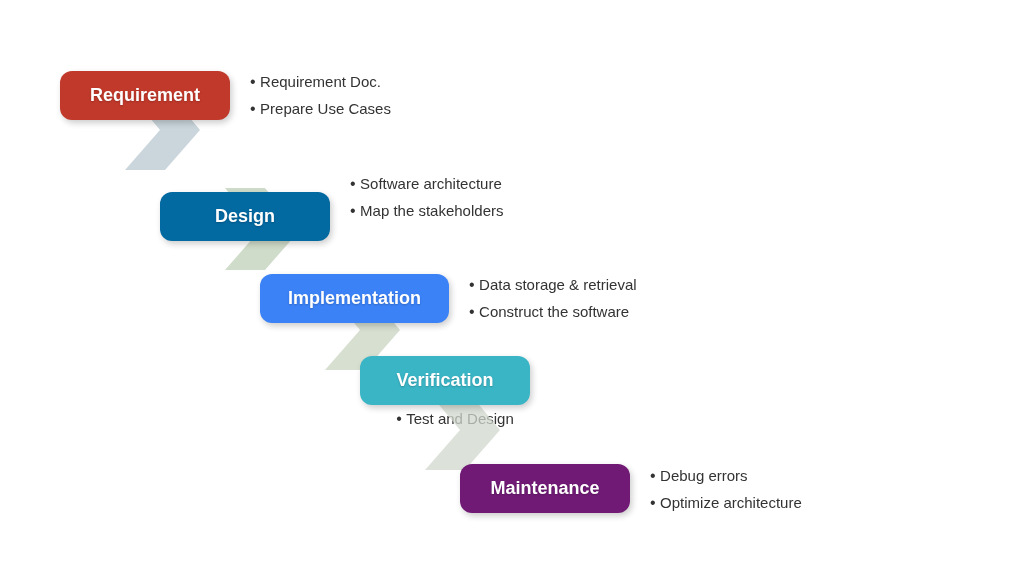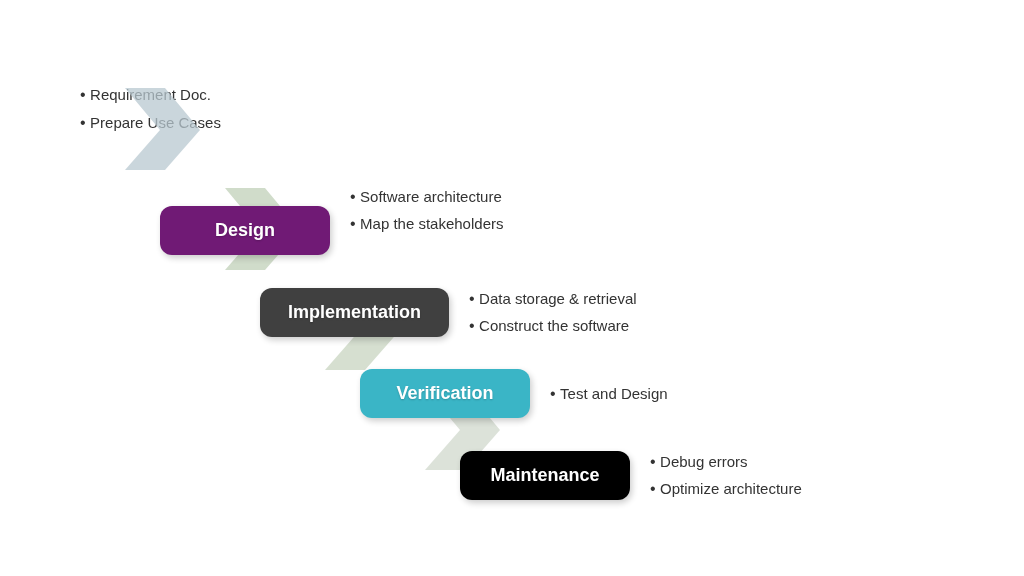--- a/index.html
+++ b/index.html
@@ -40,24 +40,24 @@
       font-size: 18px;
       text-shadow: 0 1px 2px rgba(0,0,0,0.2);
       min-width: 170px;
       text-align: center;
       position: relative;
       z-index: 2;
       box-shadow: 2px 3px 6px rgba(0,0,0,0.2);
     }
 
     .phase-box.requirement { background: #c0392b; }
-    .phase-box.design      { background: #701a75; margin-top: 40px; }
-    .phase-box.implementation { background: #404040; }
+    .phase-box.design      { background: #0369a1; margin-top: 40px; }
+    .phase-box.implementation { background: #3b82f6; }
     .phase-box.verification { background: #3ab5c6; }
-    .phase-box.maintenance  { background: #000000; }
+    .phase-box.maintenance  { background: #701a75; }
 
     
     .bullets {
       margin-left: 20px;
       font-size: 15px;
       color: #333;
       line-height: 1.7;
     }
 
     .bullets li {
@@ -66,40 +66,43 @@
 
     .bullets li::before {
       content: "• ";
       font-size: 16px;
     }
 
     
     .step-0 { margin-left: 30px; }
     .step-1 { margin-left: 130px; }
     .step-2 { margin-left: 230px; }
-    .step-3 { margin-left: 330px; }
+    .step-3 { margin-left: 330px; flex-direction: column; }
     .step-4 { margin-left: 430px; }
   </style>
 </head>
 <body>
 
 <div class="diagram-container">
 
   <svg style="position:absolute;top:0;left:0;width:100%;height:100%;pointer-events:none;z-index:1;" viewBox="0 0 1024 576">
 
     <polygon points="125,88 165,88 200,130 165,170 125,170 160,130" fill="#b8c8d0" opacity="0.75"></polygon>
 
     <polygon points="225,188 265,188 300,230 265,270 225,270 260,230" fill="#c0d0b8" opacity="0.75"></polygon>
 
     <polygon points="325,288 365,288 400,330 365,370 325,370 360,330" fill="#c8d4c0" opacity="0.75"></polygon>
 
     <polygon points="425,388 465,388 500,430 465,470 425,470 460,430" fill="#d0d8cc" opacity="0.75"></polygon>
   </svg>
 
   <div class="step-row step-0" style="margin-top:10px;">
+    <div class="phase-box requirement">
+      <span>Requirement</span>
+    </div>
     <ul class="bullets">
       <li>Requirement Doc.</li>
       <li>Prepare Use Cases</li>
     </ul>
   </div>
 
   <div style="height:28px;"></div>
 
   <div class="step-row step-1">
     <div class="phase-box design">

